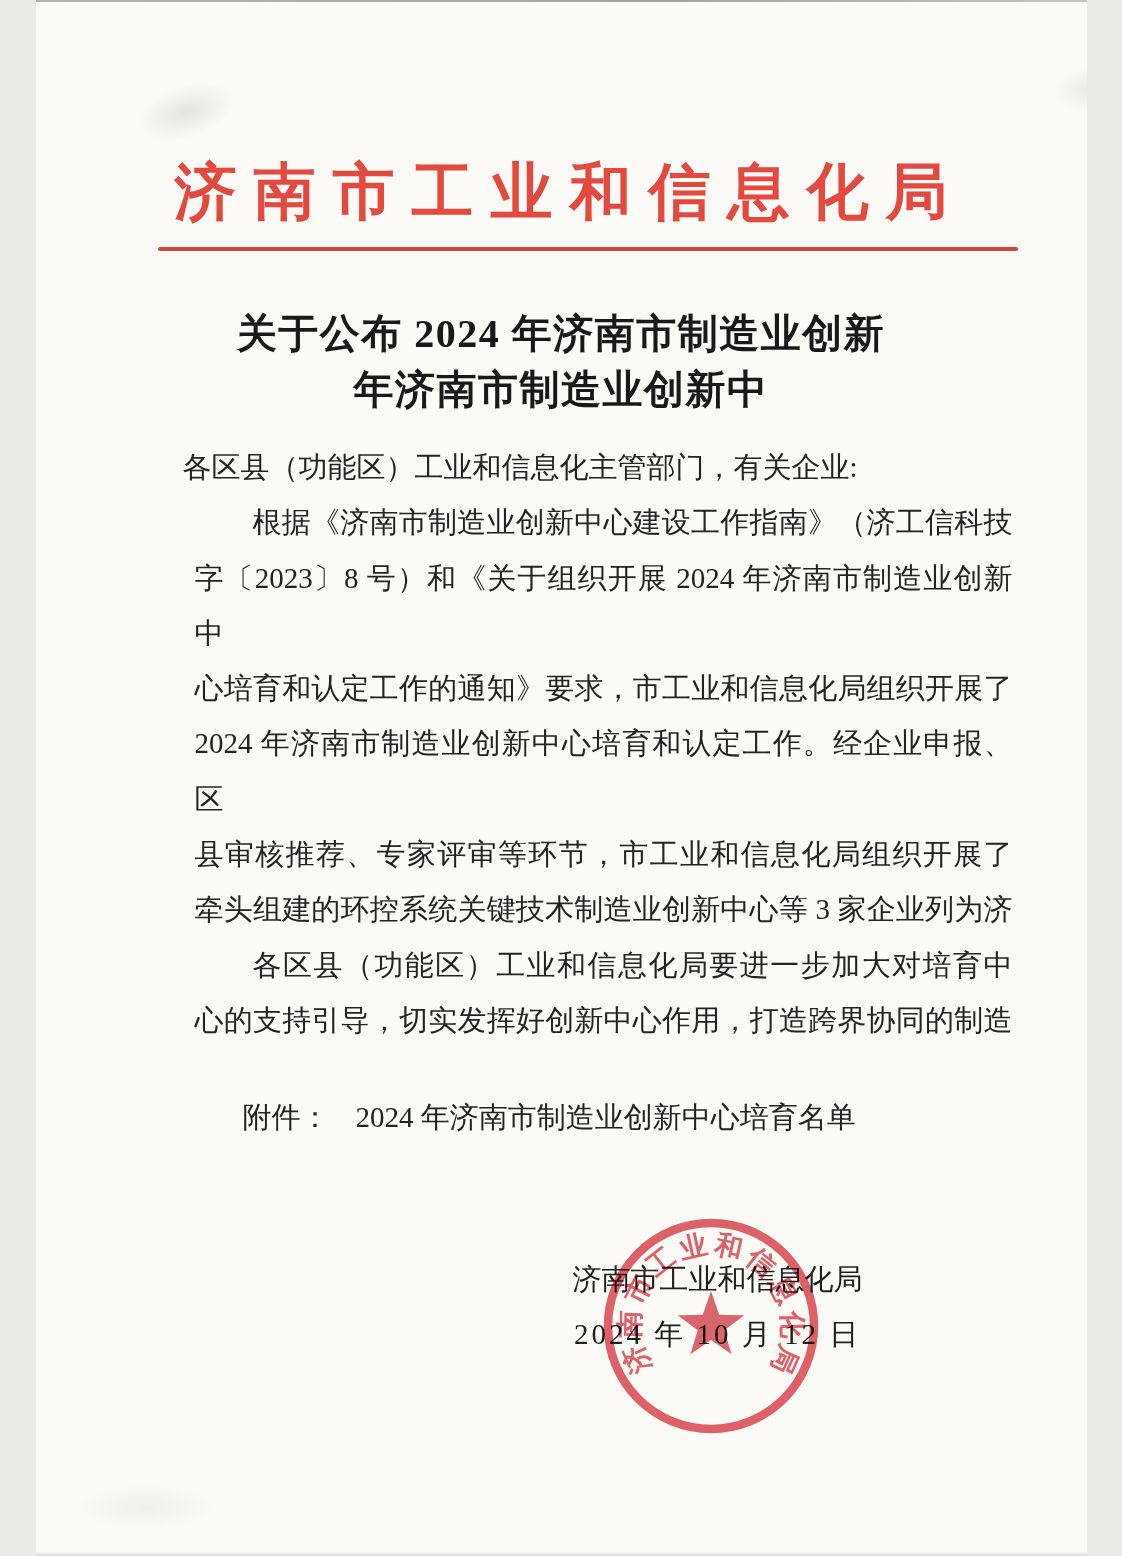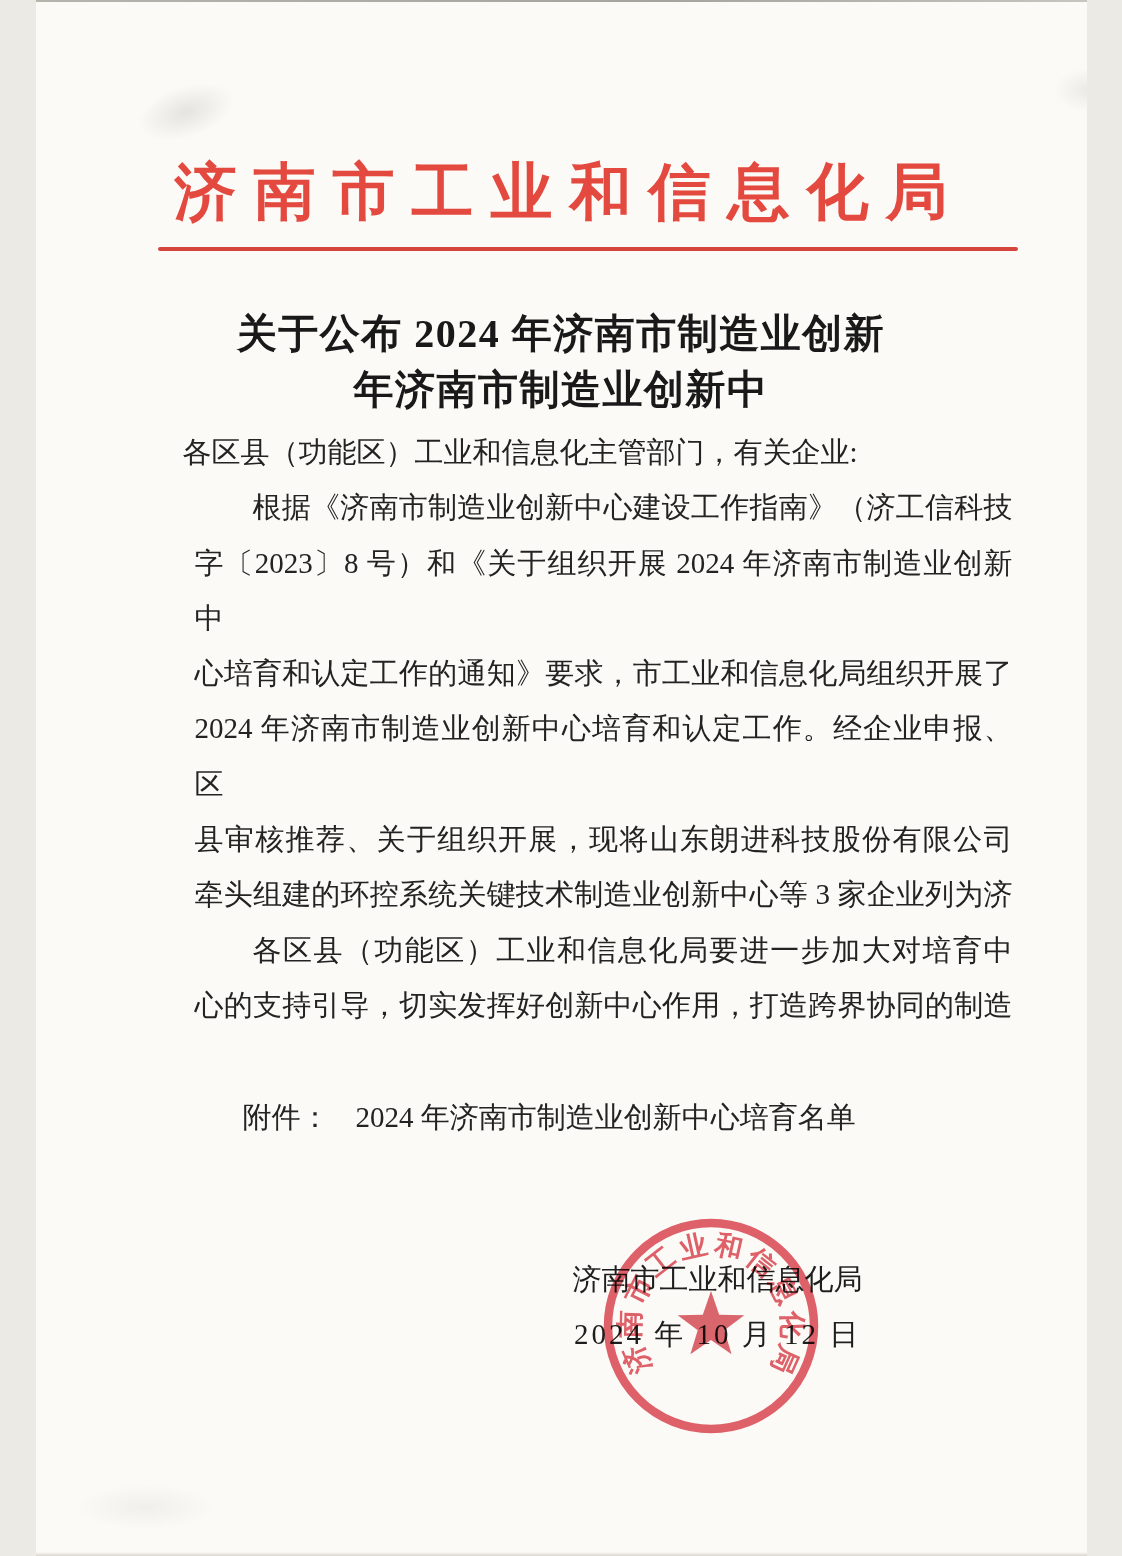--- a/index.html
+++ b/index.html
@@ -56,21 +56,21 @@
   
   .doc-title{
     position:absolute;top:306px;left:0;width:100%;
     text-align:center;
     font-size:40px;font-weight:bold;line-height:56px;
     letter-spacing:1.5px;
     color:#191919;
   }
   
   .body-text{
-    position:absolute;top:425px;left:147px;width:830px;
+    position:absolute;top:440px;left:147px;width:830px;
     font-size:29px;line-height:55.3px;
     color:var(--ink);
   }
   .bline{text-align:left;white-space:pre-wrap;}
   .bline.just{text-align:justify;text-align-last:justify;text-justify:inter-character;margin-left:12px;}
   .bline.ind{text-indent:58px;}
   
   .attachment{
     position:absolute;top:1099px;left:147px;width:830px;
     font-size:29px;line-height:36px;
@@ -123,21 +123,21 @@
     <div>关于公布 2024 年济南市制造业创新</div>
     <div>年济南市制造业创新中</div>
   </div>
 
   <div class="body-text">
       <div class="bline">各区县（功能区）工业和信息化主管部门，有关企业:</div>
       <div class="bline ind just">根据《济南市制造业创新中心建设工作指南》（济工信科技</div>
       <div class="bline just">字〔2023〕8 号）和《关于组织开展 2024 年济南市制造业创新中</div>
       <div class="bline just">心培育和认定工作的通知》要求，市工业和信息化局组织开展了</div>
       <div class="bline just">2024 年济南市制造业创新中心培育和认定工作。经企业申报、区</div>
-      <div class="bline just">县审核推荐、关于组织开展，现将山东朗进科技股份有限公司</div>
+      <div class="bline just">县审核推荐、专家评审等环节，市工业和信息化局组织开展了</div>
       <div class="bline just">牵头组建的环控系统关键技术制造业创新中心等 3 家企业列为济</div>
       <div class="bline ind just">各区县（功能区）工业和信息化局要进一步加大对培育中</div>
       <div class="bline just">心的支持引导，切实发挥好创新中心作用，打造跨界协同的制造</div>
     </div>
 
   <div class="attachment">
     <span>附件：</span><span class="att-text">2024 年济南市制造业创新中心培育名单</span>
   </div>
 
   <div class="signature">

